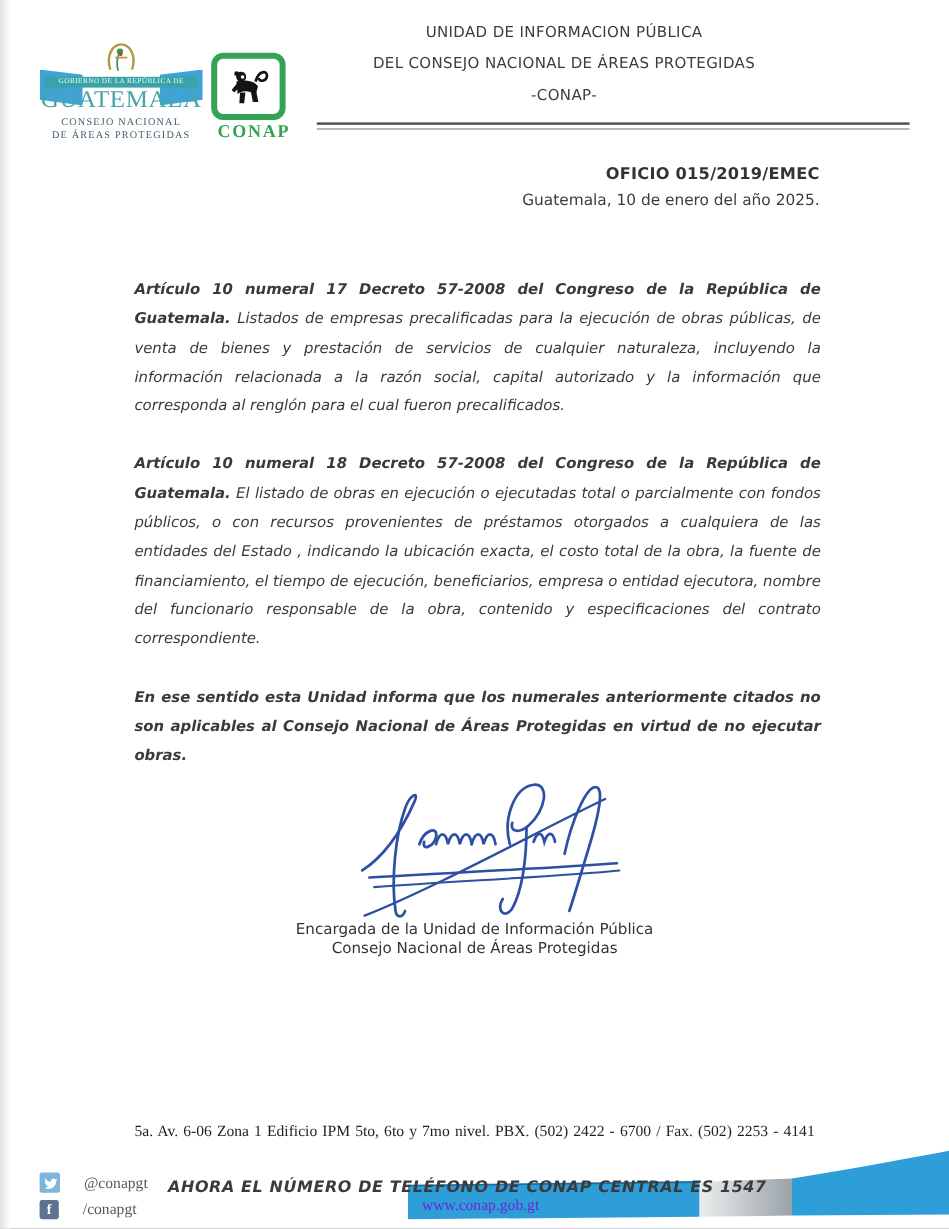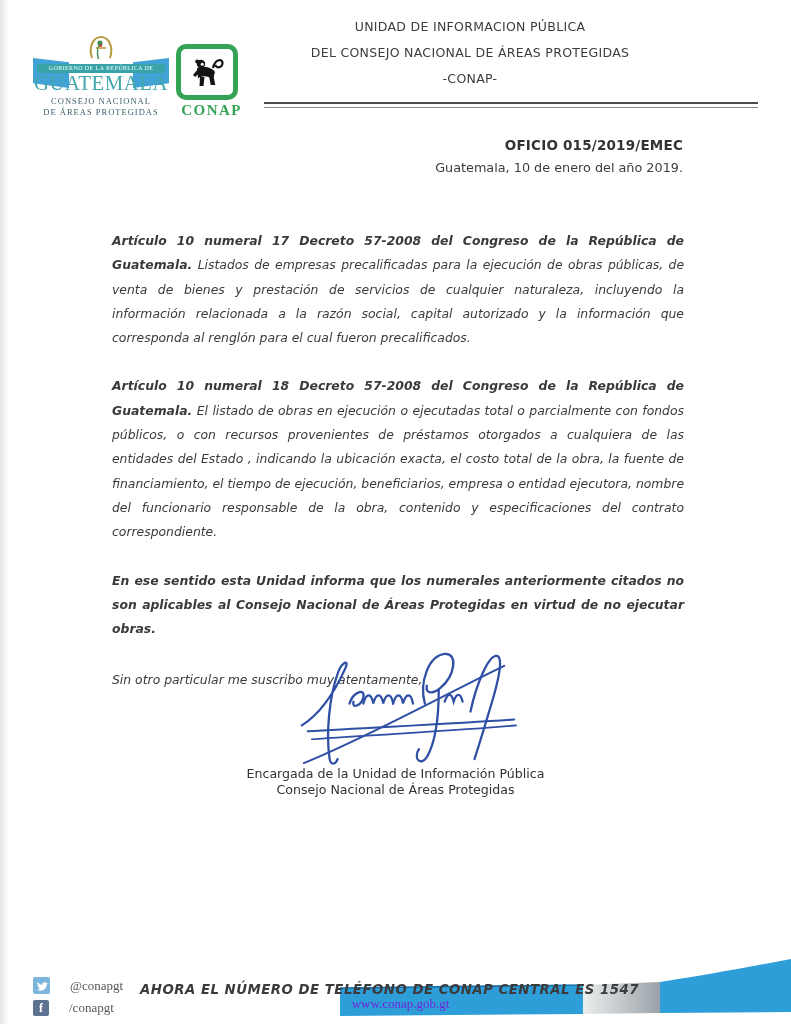--- a/index.html
+++ b/index.html
@@ -117,28 +117,27 @@
 
   <div class="hdr-text">
     <div class="l">UNIDAD DE INFORMACION PÚBLICA</div>
     <div class="l">DEL CONSEJO NACIONAL DE ÁREAS PROTEGIDAS</div>
     <div class="l">-CONAP-</div>
   </div>
   <div class="hdr-rule"></div>
 
   <div class="ref-block">
     <div class="ref-no">OFICIO 015/2019/EMEC</div>
-    <div class="ref-date">Guatemala, 10 de enero del año 2019.</div>
+    <div class="ref-date">Guatemala, 10 de enero del año 2025.</div>
   </div>
 
   <div class="body-text">
     <p><span class="b">Artículo 10 numeral 17 Decreto 57-2008 del Congreso de la República de Guatemala.</span><span> Listados de empresas precalificadas para la ejecución de obras públicas, de venta de bienes y prestación de servicios de cualquier naturaleza, incluyendo la información relacionada a la razón social, capital autorizado y la información que corresponda al renglón para el cual fueron precalificados.</span></p>
     <p><span class="b">Artículo 10 numeral 18 Decreto 57-2008 del Congreso de la República de Guatemala.</span><span> El listado de obras en ejecución o ejecutadas total o parcialmente con fondos públicos, o con recursos provenientes de préstamos otorgados a cualquiera de las entidades del Estado , indicando la ubicación exacta, el costo total de la obra, la fuente de financiamiento, el tiempo de ejecución, beneficiarios, empresa o entidad ejecutora, nombre del funcionario responsable de la obra, contenido y especificaciones del contrato correspondiente.</span></p>
     <p class="em">En ese sentido esta Unidad informa que los numerales anteriormente citados no son aplicables al Consejo Nacional de Áreas Protegidas en virtud de no ejecutar obras.</p>
-    <p class="closing">Sin otro particular me suscribo muy atentamente,</p>
   </div>
 
   <svg class="sig" viewBox="0 0 230 125">
     <g fill="none" stroke="#2f4fa5" stroke-width="2.3" stroke-linecap="round">
       <path d="M8,78 C30,64 44,38 52,20 C56,11 48,14 44,26 C36,48 32,86 36,112 C37,118 42,118 44,112"></path>
       <path d="M56,56 C60,44 72,40 70,50 C68,58 58,62 60,54"></path>
       <path d="M70,56 c3,-11 8,-11 10,0 c3,-11 8,-11 10,0 c3,-11 8,-11 10,0"></path>
       <path d="M100,56 c3,-11 8,-11 10,0 c3,-11 8,-11 10,0"></path>
       <path d="M132,56 C126,34 136,8 152,6 C166,5 162,28 148,40 C140,47 132,46 134,38"></path>
       <path d="M146,42 C146,70 142,96 134,110 C128,119 120,112 126,102"></path>
@@ -148,20 +147,21 @@
       <path d="M14,84 C80,80 170,76 222,72" stroke-width="2.1"></path>
       <path d="M18,92 C85,87 175,83 224,78" stroke-width="1.7"></path>
     </g>
   </svg>
 
   <div class="signer">
     <div class="tt">Encargada de la Unidad de Información Pública</div>
     <div class="tt">Consejo Nacional de Áreas Protegidas</div>
   </div>
 
+  <div class="addr">5a. Av. 6-06 Zona 1 Edificio IPM 5to, 6to y 7mo nivel.  PBX. (502) 2422 - 6700 / Fax. (502) 2253 - 4141</div>
 
   <svg class="ribbon-svg" viewBox="0 0 791 70">
     <defs>
       <linearGradient id="fold" x1="0" y1="0" x2="1" y2="0">
         <stop offset="0" stop-color="#eceeee"></stop>
         <stop offset="1" stop-color="#9aa2a8"></stop>
       </linearGradient>
     </defs>
     <polygon points="340,34 583,31 583,60 340,62" fill="#2e9ed8"></polygon>
     <path d="M340,34 L583,31" stroke="#1a6fa6" stroke-width="1.6" fill="none"></path>

